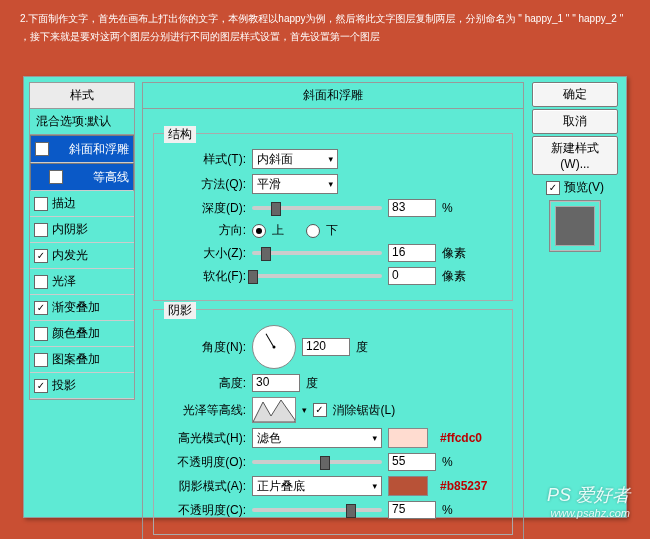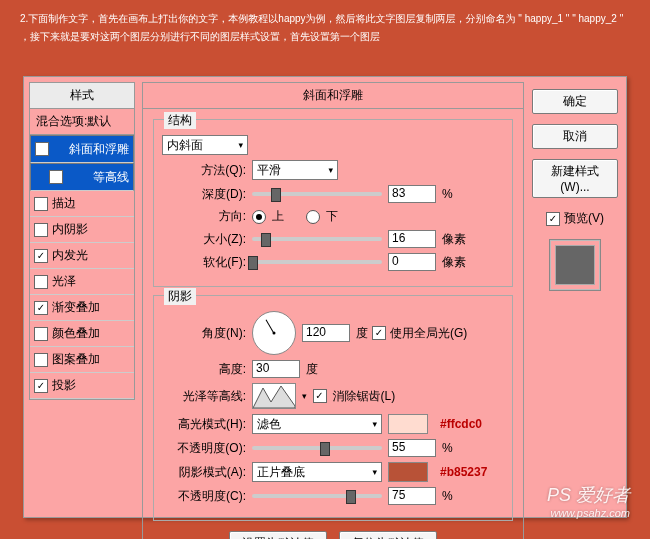--- a/index.html
+++ b/index.html
@@ -1,32 +1,32 @@
 <!DOCTYPE html>
 <html><head>
 <meta charset="utf-8">
 <style>
 body { margin:0; background:#c94f33; font-family:"Microsoft YaHei",sans-serif; font-size:12px; color:#000; }
 .wrap { width:650px; height:539px; position:relative; }
 .desc { color:#fff; padding:10px 20px 8px; line-height:18px; font-size:10px; }
-.dialog { position:absolute; left:23px; top:76px; width:602px; height:440px; background:#fca5a5; border:1px solid #999; box-shadow:2px 2px 4px rgba(0,0,0,.3); }
+.dialog { position:absolute; left:23px; top:76px; width:602px; height:440px; background:#5eead4; border:1px solid #999; box-shadow:2px 2px 4px rgba(0,0,0,.3); }
 .leftcol { position:absolute; left:5px; top:5px; width:106px; }
 .leftcol .hdr { border:1px solid #999; background:#ebebeb; padding:4px 6px; text-align:center; }
 .leftcol .blend { border:1px solid #999; border-top:none; padding:4px 6px; }
 .leftcol ul { list-style:none; margin:0; padding:0; border-left:1px solid #999; border-right:1px solid #999; border-bottom:1px solid #999; }
 .leftcol li { padding:4px 4px; display:flex; align-items:center; gap:4px; border-bottom:1px solid #ccc; }
 .leftcol li.sel { background:#0a59c7; color:#fff; }
 .leftcol li.sub { padding-left:18px; }
 .cb { width:12px; height:12px; border:1px solid #666; background:#fff; display:inline-flex; align-items:center; justify-content:center; font-size:10px; line-height:1; }
 .cb.on::after { content:"✓"; }
 .midcol { position:absolute; left:118px; top:5px; width:382px; }
 .midhdr { border:1px solid #999; text-align:center; padding:4px; }
 .panel { border:1px solid #999; border-top:none; padding:8px 10px 12px; }
 .fs { border:1px solid #aaa; position:relative; padding:10px 8px 10px; margin-top:8px; }
-.fs.first { margin-top:2px; }
+.fs.first { margin-top:16px; }
 .fs .lg { position:absolute; top:-8px; left:10px; background:#f1f1f1; padding:0 4px; }
 .row { display:flex; align-items:center; margin:5px 0; gap:6px; }
 .lbl { width:84px; text-align:right; }
 .sel { border:1px solid #7a7a7a; height:18px; background:#fff; padding:0 4px; display:flex; align-items:center; justify-content:space-between; }
 .sel .ar { font-size:9px; }
 .slider { flex:1; height:4px; background:#ccc; position:relative; max-width:130px; border-radius:2px; }
 .slider .th { position:absolute; top:-4px; width:8px; height:12px; background:#666; border:1px solid #333; margin-left:-4px; }
 .in { border:1px solid #7a7a7a; height:16px; width:40px; background:#fff; text-align:left; padding:0 3px; font-size:12px; }
 .radio { width:12px; height:12px; border:1px solid #555; border-radius:50%; background:#fff; display:inline-flex; align-items:center; justify-content:center; }
 .radio.on::after { content:""; width:6px; height:6px; background:#000; border-radius:50%; }
@@ -34,21 +34,21 @@
 .anglebox .dot { position:absolute; left:50%; top:50%; width:3px; height:3px; background:#000; border-radius:50%; transform:translate(-50%,-50%); }
 .anglebox .hand { position:absolute; left:50%; top:50%; width:16px; height:1px; background:#000; transform-origin:left; transform:rotate(-120deg); }
 .gloss { width:42px; height:24px; border:1px solid #888; background:#fff; position:relative; overflow:hidden; }
 .gloss svg { width:100%; height:100%; }
 .swatch { width:38px; height:18px; border:1px solid #888; }
 .swatch.s1 { background:#ffdcd0; }
 .swatch.s2 { background:#b85237; }
 .hex { color:#b00; font-weight:bold; margin-left:6px; }
 .btnrow { display:flex; justify-content:center; gap:12px; margin-top:10px; }
 .btn { border:1px solid #7a7a7a; background:#f5f5f5; padding:3px 12px; border-radius:2px; text-align:center; box-shadow:1px 1px 0 #fff inset; }
-.rightcol { position:absolute; left:508px; top:12px; width:86px; display:flex; flex-direction:column; gap:10px; align-items:stretch; }
+.rightcol { position:absolute; left:508px; top:5px; width:86px; display:flex; flex-direction:column; gap:2px; align-items:stretch; }
 .rightcol .btn { width:auto; }
 .rightcol .prevcb { display:flex; align-items:center; gap:4px; justify-content:center; margin-top:2px; }
 .rightcol .thumb { width:38px; height:38px; background:#666; margin:8px auto 0; border:1px solid #aaa; position:relative; }
 .rightcol .thumb::after{content:"";position:absolute;left:-6px;top:-6px;right:-6px;bottom:-6px;border:1px solid #bbb;outline:1px solid #888;}
 .wm { position:absolute; right:20px; bottom:20px; color:#fff; opacity:.85; font-size:18px; font-style:italic; text-shadow:0 0 3px rgba(0,0,0,.4); }
 .wm .small{font-size:11px; display:block; text-align:right;}
 </style>
 </head>
 <body>
 
@@ -104,20 +104,21 @@
         </ul>
     </div>
 
     <div class="midcol">
       <div class="midhdr">斜面和浮雕</div>
       <div class="panel">
 
         <div class="fs first">
           <span class="lg">结构</span>
           <div class="row">
+            <span class="lbl">样式(T):</span>
             <div class="sel" style="width:76px">
                 <span>内斜面</span>
                 <span class="ar">▾</span>
               </div>
           </div>
           <div class="row">
             <span class="lbl">方法(Q):</span>
             <div class="sel" style="width:76px">
                 <span>平滑</span>
                 <span class="ar">▾</span>
@@ -162,24 +163,20 @@
           <div class="row">
             <span class="lbl">角度(N):</span>
             <div class="anglebox">
                 <div class="dot"></div>
                 <div class="hand"></div>
               </div>
             <div style="display:flex;flex-direction:row;gap:4px">
               <div style="display:flex;align-items:center;gap:6px">
                 <div class="in">120</div>
                 <span>度</span>
-              </div>
-              <div style="display:flex;align-items:center;gap:4px">
-                <span class="cb on"></span>
-                <span>使用全局光(G)</span>
               </div>
             </div>
           </div>
           <div class="row">
             <span class="lbl">高度:</span>
             <div class="in">30</div>
             <span>度</span>
           </div>
           <div class="row">
             <span class="lbl">光泽等高线:</span>

